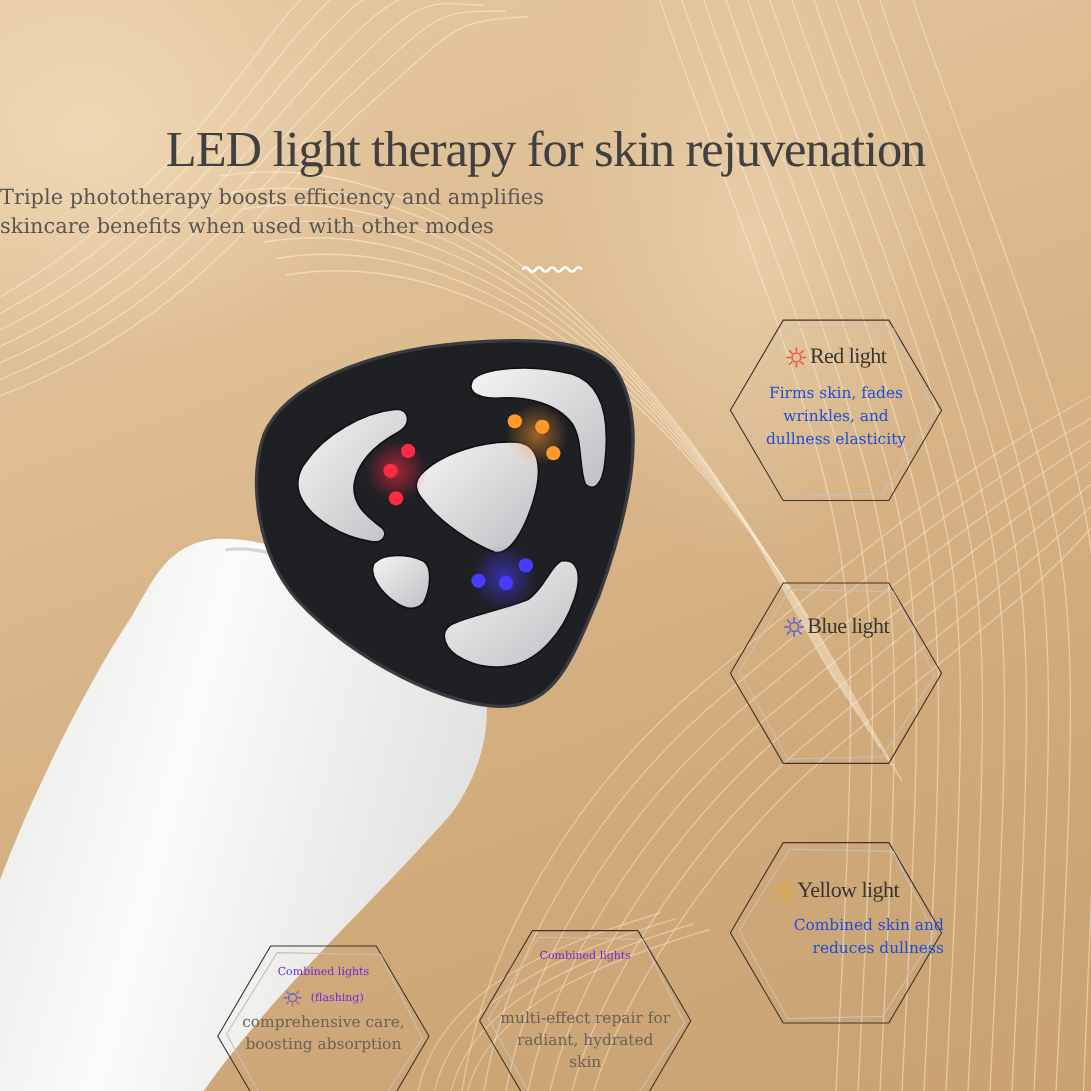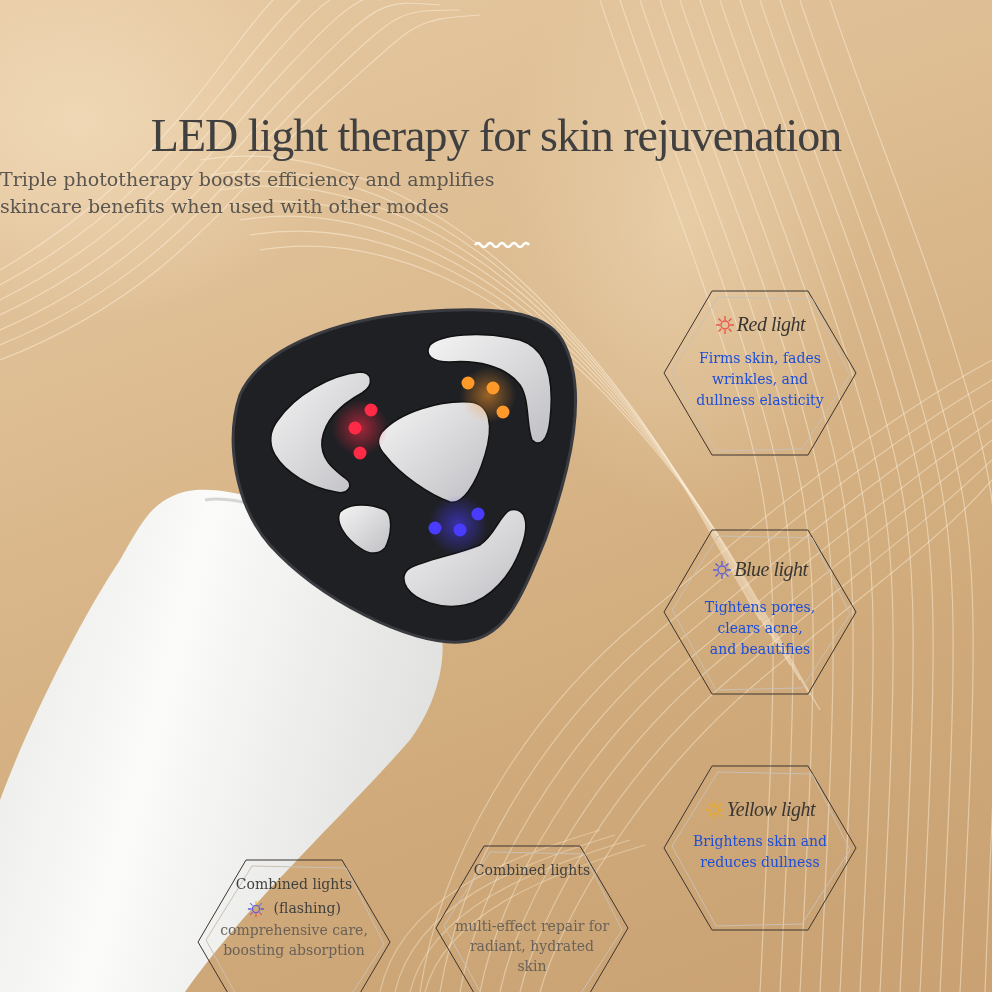--- a/index.html
+++ b/index.html
@@ -31,27 +31,27 @@
 
   .hex {
     position: absolute; width: 196px; height: 172px;
   }
   .hex svg.frame { position: absolute; inset: 0; }
   .hex .content {
     position: absolute; left: 0; right: 0; text-align: center;
   }
   .hex .hname {
     font-family: "Liberation Serif", serif; font-size: 20px; color: #3a3632;
-    display: flex; align-items: center; justify-content: center; gap: 2px; letter-spacing: -0.5px; font-style: italic;
+    display: flex; align-items: center; justify-content: center; gap: 2px; letter-spacing: -0.5px;
   }
   .hex .hdesc {
     font-family: "DejaVu Serif", serif; font-size: 14px; line-height: 21px; color: #1d4ed8; margin-top: 12px;
   }
   .hex .cname {
-    font-family: "DejaVu Serif", serif; font-size: 14px; line-height: 24px; color: #404040;
+    font-family: "DejaVu Serif", serif; font-size: 10px; line-height: 24px; color: #6d28d9;
   }
   .hex .cdesc {
     font-family: "DejaVu Serif", serif; font-size: 14px; line-height: 20px; color: #6a6259; margin-top: 0;
   }
   .sun { width: 20px; height: 20px; display: inline-block; }
   .sun-sm { width: 18px; height: 18px; display: inline-block; vertical-align: middle; margin-right: 4px; }
 
   .device { position: absolute; inset: 0; pointer-events: none; }
 </style>
 </head>
@@ -203,45 +203,40 @@
   <div class="content" style="top:32px;">
     <div class="hname">
       <svg class="sun" viewBox="0 0 20 20">
         <g stroke="#5e5fd8" stroke-width="1.4" fill="none">
             <circle cx="10" cy="10" r="4"></circle>
             <path d="M10 1v4M10 15v4M1 10h4M15 10h4M3.5 3.5l2.8 2.8M13.7 13.7l2.8 2.8M3.5 16.5l2.8-2.8M13.7 6.3l2.8-2.8"></path>
           </g>
       </svg>
       <span>Blue light</span>
     </div>
-    <div class="hdesc" style="margin-top:16px;">
-      <div>Tightens pores,</div>
-      <div>clears acne,</div>
-      <div>and beautifies</div>
-    </div>
   </div>
 </div>
 
 <div class="hex" style="left:662px; top:762px;">
   <svg class="frame" viewBox="0 0 196 172">
     <polygon points="50,4 146,4 194,86 146,168 50,168 2,86" fill="none" stroke="#3b3430" stroke-width="1"></polygon>
     <polygon points="56,10 150,12 188,88 140,162 54,164 10,84" fill="none" stroke="#c9c0b4" stroke-width="1"></polygon>
   </svg>
-  <div class="content" style="top:36px;">
+  <div class="content" style="top:36px;text-align:right;">
     <div class="hname">
       <svg class="sun" viewBox="0 0 20 20">
         <g stroke="#e7a928" stroke-width="1.4" fill="none">
             <circle cx="10" cy="10" r="4"></circle>
             <path d="M10 1v4M10 15v4M1 10h4M15 10h4M3.5 3.5l2.8 2.8M13.7 13.7l2.8 2.8M3.5 16.5l2.8-2.8M13.7 6.3l2.8-2.8"></path>
           </g>
       </svg>
       <span>Yellow light</span>
     </div>
     <div class="hdesc" style="margin-top:10px;">
-      <div>Brightens skin and</div>
+      <div>Combined skin and</div>
       <div>reduces dullness</div>
     </div>
   </div>
 </div>
 
 <div class="hex" style="left:196px; top:856px;">
   <svg class="frame" viewBox="0 0 196 172">
     <polygon points="50,4 146,4 194,86 146,168 50,168 2,86" fill="none" stroke="#3b3430" stroke-width="1"></polygon>
     <polygon points="56,10 150,12 188,88 140,162 54,164 10,84" fill="none" stroke="#c9c0b4" stroke-width="1"></polygon>
   </svg>

